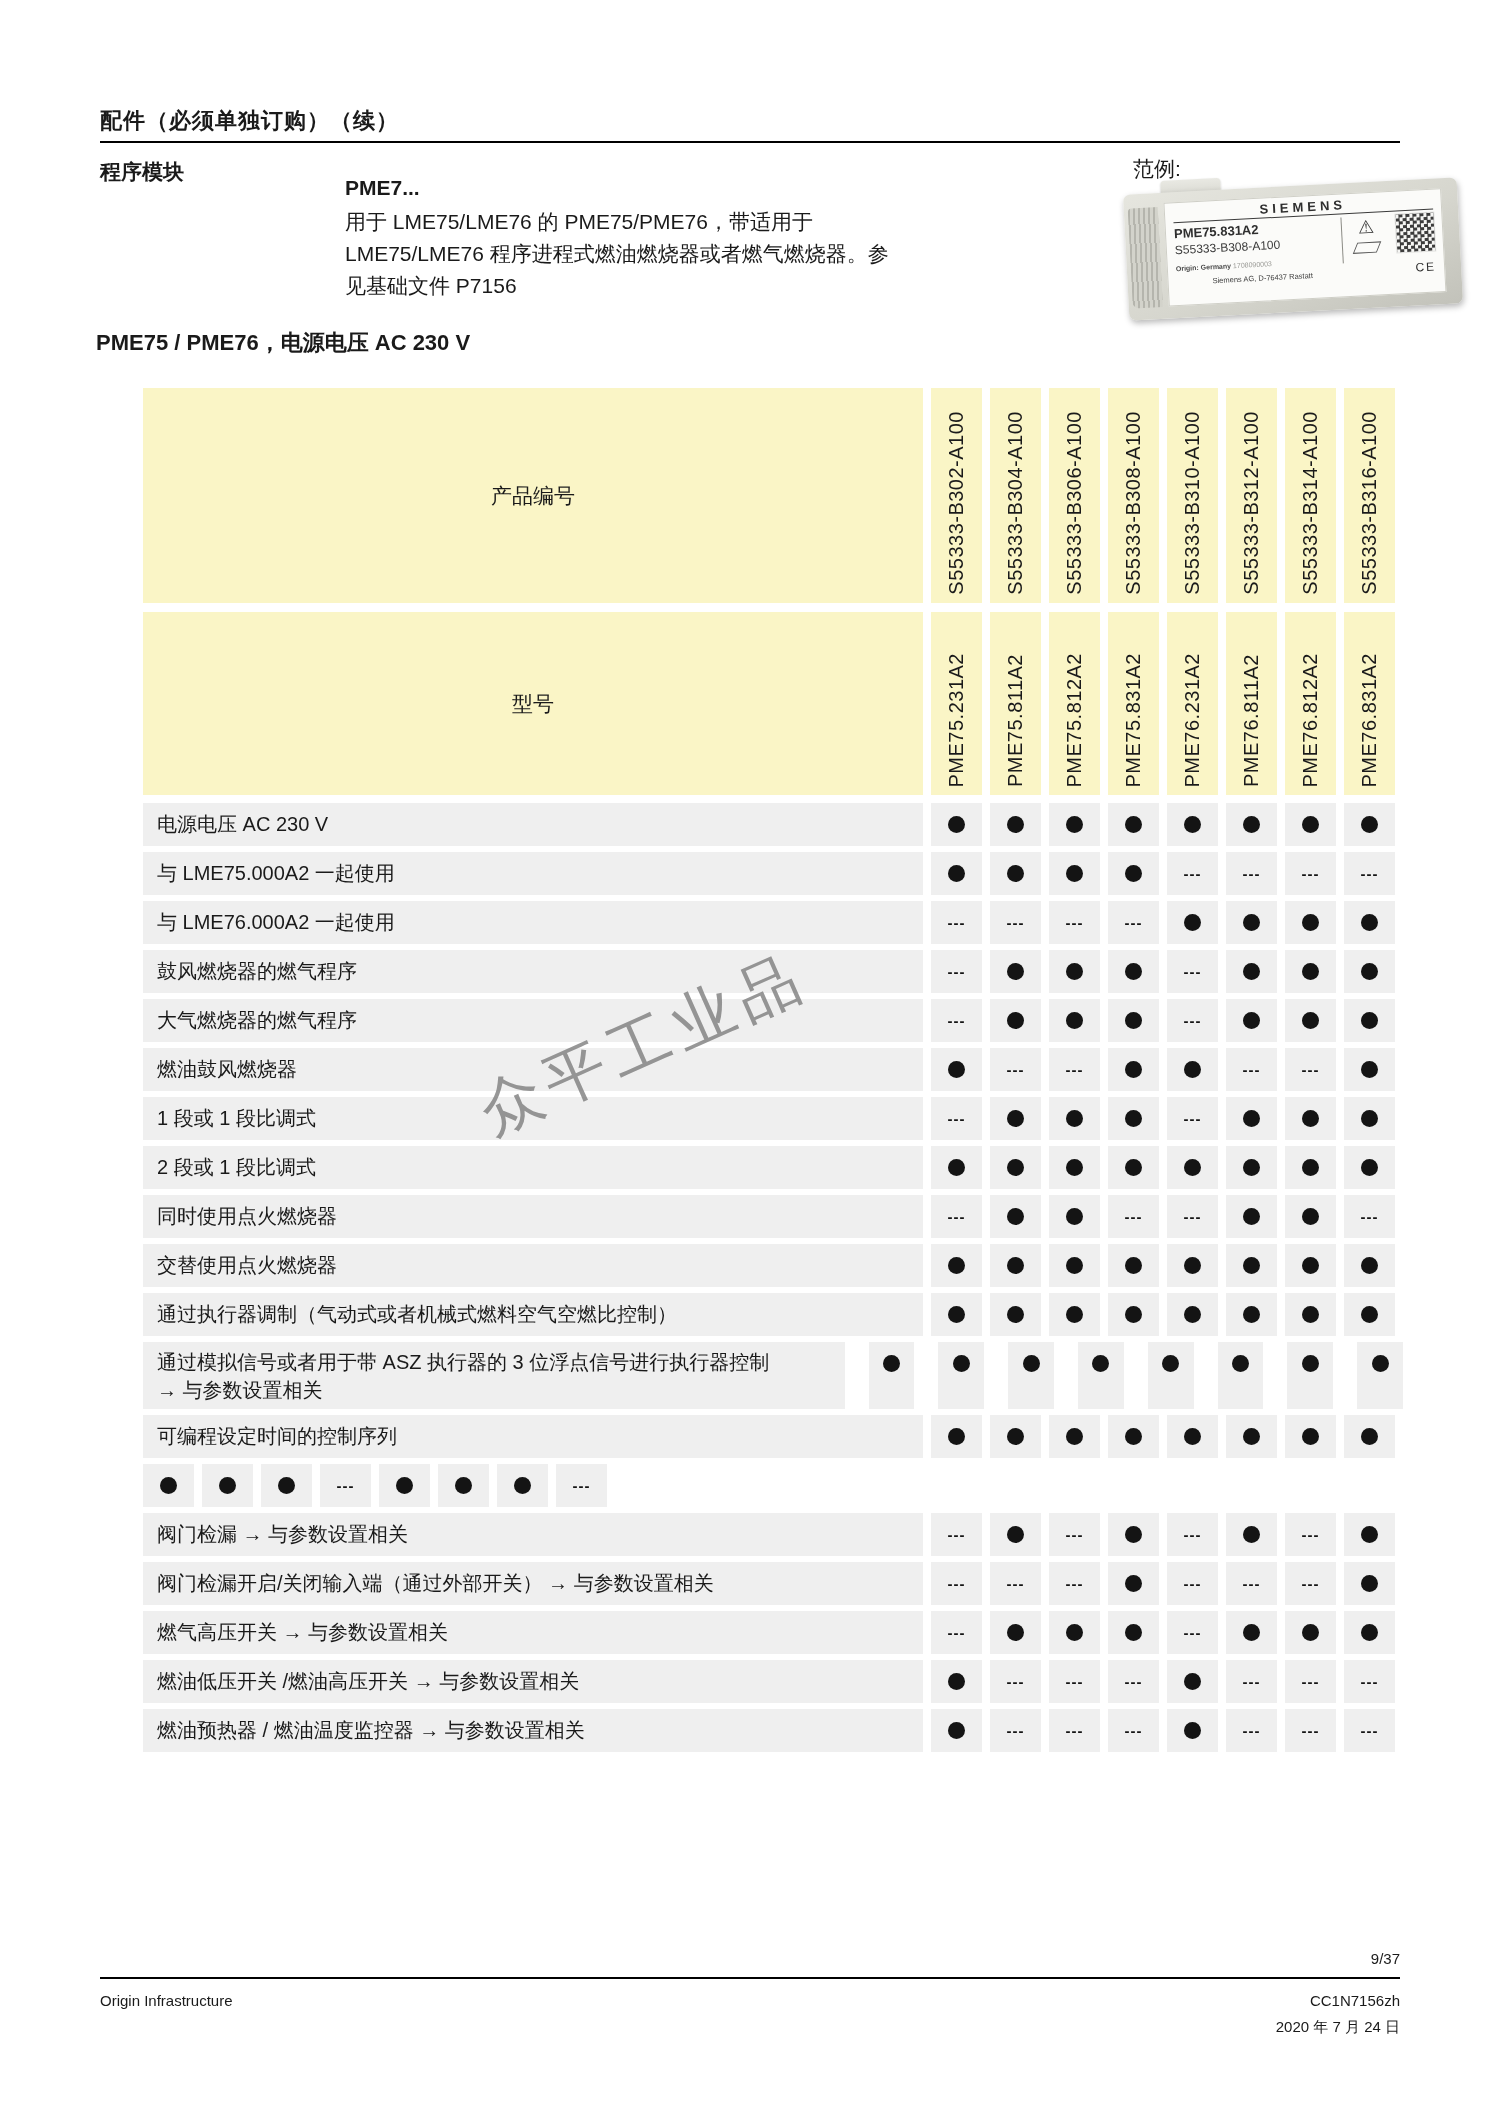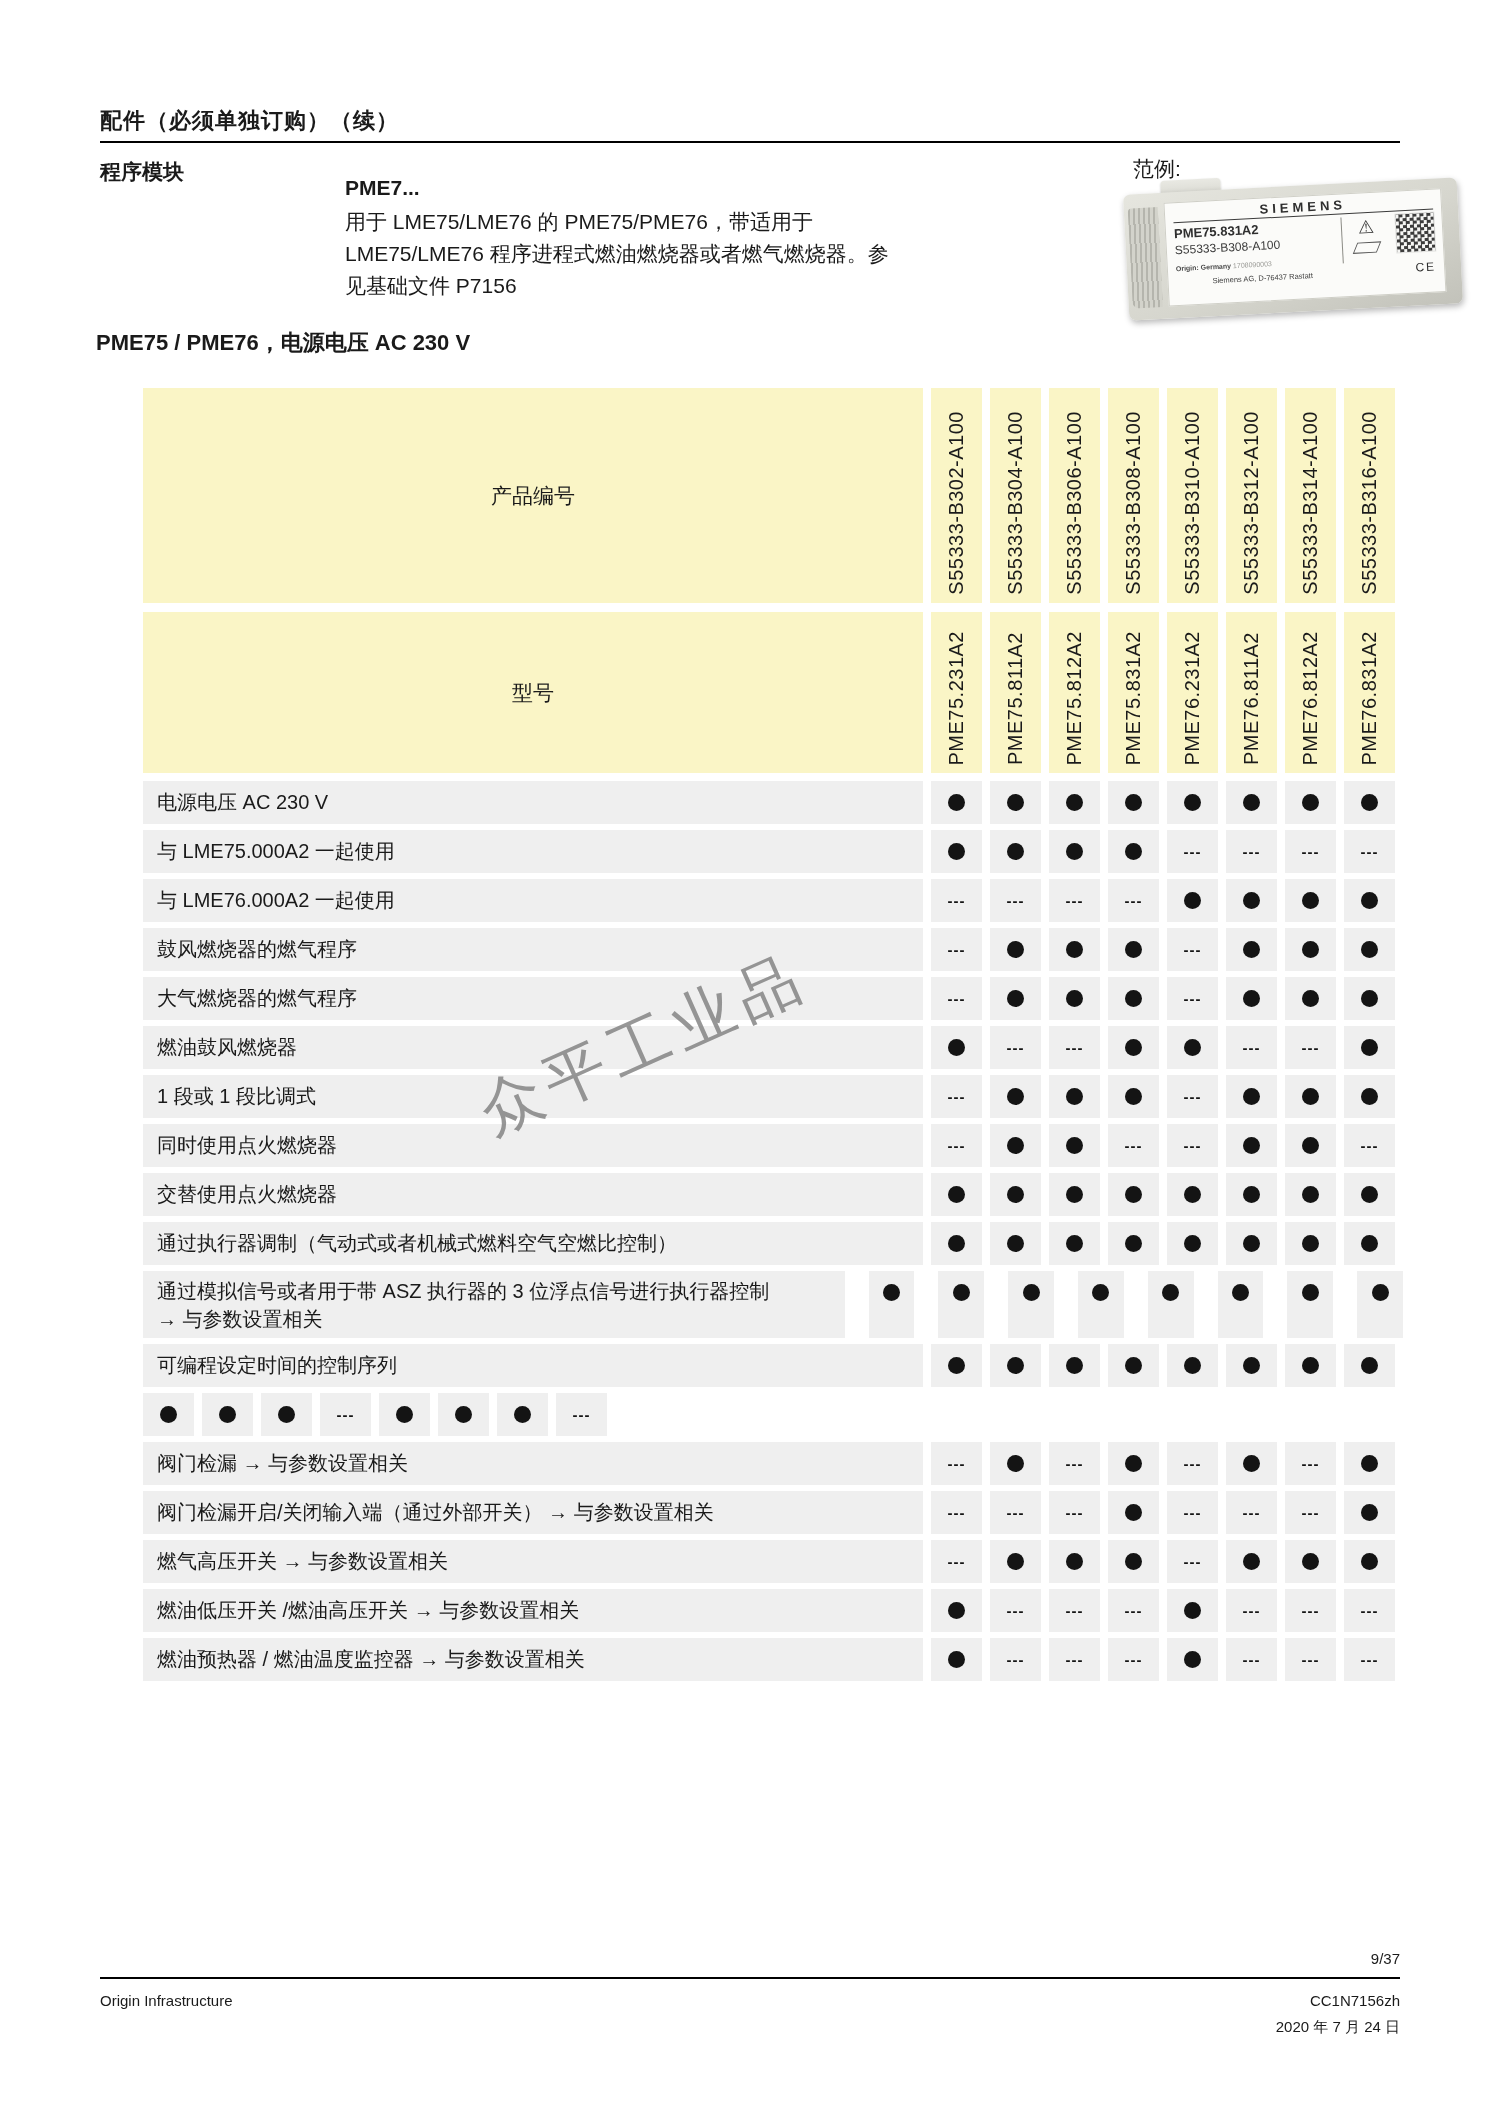--- a/index.html
+++ b/index.html
@@ -41,21 +41,21 @@
   .m-foot{display:flex;justify-content:space-between;align-items:flex-end;font-size:7.5px;color:#3d3d3d;margin-top:1px;}
   .m-addr{margin-left:36px;}
   .m-ce{font-size:12px;letter-spacing:2px;color:#2e2e2e;}
 
   .section-title{position:absolute;left:96px;top:328px;font-size:22px;font-weight:700;}
 
   
   .table{position:absolute;left:143px;top:388px;width:1260px;}
   .band{display:flex;gap:8px;}
   .band1{height:215px;margin-bottom:9px;}
-  .band2{height:161px;margin-bottom:8px;}
+  .band2{height:183px;margin-bottom:8px;}
   .band-label{width:780px;background:var(--yellow);display:flex;align-items:center;justify-content:center;font-size:21px;}
   .hcell{width:51px;background:var(--yellow);display:flex;align-items:flex-end;justify-content:center;padding-bottom:8px;box-sizing:border-box;}
   .vtext{writing-mode:vertical-rl;transform:rotate(180deg);font-size:20px;letter-spacing:.5px;white-space:nowrap;color:var(--ink);}
   .trow{display:flex;gap:8px;height:43px;margin-bottom:6px;}
   .trow.tall{height:67px;gap:24px;}
   .lcell{width:780px;background:var(--cellgray);display:flex;align-items:center;padding-left:14px;box-sizing:border-box;font-size:20px;}
   .tall .lcell{flex-direction:column;align-items:flex-start;justify-content:center;line-height:28px;}
   .vcell{width:51px;background:var(--cellgray);display:flex;align-items:center;justify-content:center;box-sizing:border-box;}
   .tall .vcell{align-items:flex-start;padding-top:13px;}
   .dot{width:17px;height:17px;border-radius:50%;background:#141414;}
@@ -360,20 +360,47 @@
             <span class="dot"></span>
           </div>
           <div class="vcell">
             <span class="dot"></span>
           </div>
           <div class="vcell">
             <span class="dot"></span>
           </div>
         </div>
         <div class="trow">
+          <div class="lcell">2 段或 1 段比调式</div>
+          <div class="vcell">
+            <span class="dot"></span>
+          </div>
+          <div class="vcell">
+            <span class="dot"></span>
+          </div>
+          <div class="vcell">
+            <span class="dot"></span>
+          </div>
+          <div class="vcell">
+            <span class="dot"></span>
+          </div>
+          <div class="vcell">
+            <span class="dot"></span>
+          </div>
+          <div class="vcell">
+            <span class="dot"></span>
+          </div>
+          <div class="vcell">
+            <span class="dot"></span>
+          </div>
+          <div class="vcell">
+            <span class="dot"></span>
+          </div>
+        </div>
+        <div class="trow">
           <div class="lcell">同时使用点火燃烧器</div>
           <div class="vcell">
             <span class="dash">---</span>
           </div>
           <div class="vcell">
             <span class="dot"></span>
           </div>
           <div class="vcell">
             <span class="dot"></span>
           </div>

